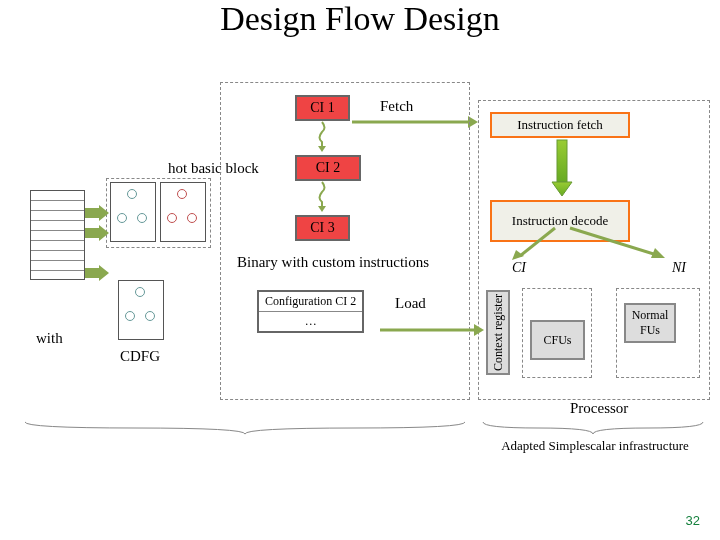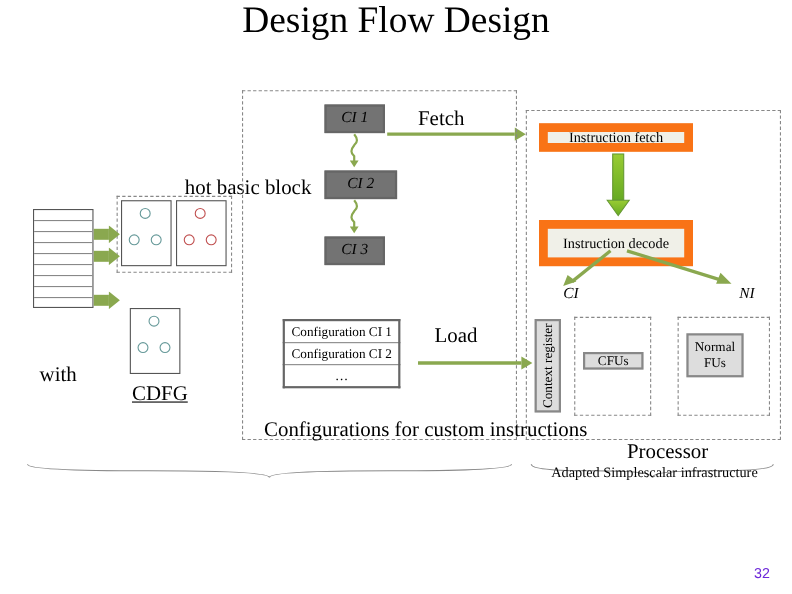--- a/index.html
+++ b/index.html
@@ -1,34 +1,34 @@
 <!DOCTYPE html>
 <html><head>
 <meta charset="utf-8">
 <style>
   * { box-sizing: border-box; margin: 0; padding: 0; }
   body { font-family: Georgia, 'Times New Roman', serif; width: 720px; height: 540px; background: #fff; position: relative; }
   .title { font-size: 34px; text-align: center; padding-top: 0; font-weight: normal; }
   .canvas { position: absolute; top: 70px; left: 0; width: 720px; height: 440px; }
   .abs { position: absolute; }
-  .box { border: 2px solid #666; font-size: 14px; display: flex; align-items: center; justify-content: center; font-style: italic; background: #737373; }
-  .procbox { border: 8px solid #f97316; background: #f0f0e8; font-size: 13px; display: flex; align-items: center; justify-content: center; }
+  .box { border: 2px solid #666; font-size: 14px; display: flex; align-items: center; justify-content: center; background: #ef4444; }
+  .procbox { border: 2px solid #f97316; background: #f0f0e8; font-size: 13px; display: flex; align-items: center; justify-content: center; }
   .dashed { border: 1.5px dashed #888; }
   .codebox { border: 1px solid #555; background: #fff; }
   .codeline { border-bottom: 1px solid #888; height: 10px; }
   .cdfgbox { border: 1px solid #555; background: #fff; }
   .node { width: 10px; height: 10px; border: 1.5px solid #699; border-radius: 50%; background: #fff; position: absolute; }
   .rednode { border-color: #c05050; }
-  .txt { font-size: 19px; text-align: center; }
+  .txt { font-size: 15px; text-align: center; }
   .txt-i { font-style: italic; font-size: 14px; }
   .cfg-table { border: 2px solid #666; border-collapse: collapse; font-size: 12px; }
   .cfg-table td { border: 1px solid #888; padding: 2px 6px; }
   .ctx { border: 2px solid #888; background: #ddd; font-size: 12px; writing-mode: vertical-rl; transform: rotate(180deg); display: flex; align-items: center; justify-content: center; }
   .fubox { border: 2px solid #888; background: #ddd; font-size: 12px; display: flex; align-items: center; justify-content: center; text-align: center; }
-  .slide-num { position: absolute; right: 20px; bottom: 12px; font-size: 13px; color: #6d28d9; font-family: Arial, sans-serif; }
+  .slide-num { position: absolute; right: 20px; bottom: 12px; font-size: 13px; color: #15803d; font-family: Arial, sans-serif; }
   .brace { position: absolute; font-size: 13px; text-align: center; }
   svg.connector { position: absolute; pointer-events: none; }
 </style>
 </head>
 <body>
 
 <h1 class="title">Design Flow Design</h1>
 
 <div class="canvas">
 
@@ -75,43 +75,40 @@
     <path d="M80 2 L170 30" stroke="#8aa84f" stroke-width="3" fill="none"></path>
     <path d="M165 22 l10 10 l-14 0 z" fill="#8aa84f"></path>
   </svg>
 
   <div class="abs txt-i" style="left:512px; top:190px;">CI</div>
   <div class="abs txt-i" style="left:672px; top:190px;">NI</div>
 
   <div class="abs ctx" style="left:486px; top:220px; width:24px; height:85px;">Context register</div>
 
   <div class="abs dashed" style="left:522px; top:218px; width:70px; height:90px;"></div>
-  <div class="abs fubox" style="left:530px; top:250px; width:55px; height:16px;">CFUs</div>
+  <div class="abs fubox" style="left:530px; top:250px; width:55px; height:40px;">CFUs</div>
 
   <div class="abs dashed" style="left:616px; top:218px; width:84px; height:90px;"></div>
   <div class="abs fubox" style="left:624px; top:233px; width:52px; height:40px;">Normal FUs</div>
 
   <div class="abs txt" style="left:570px; top:330px;">Processor</div>
 
   <div class="abs dashed" style="left:220px; top:12px; width:250px; height:318px;"></div>
+  <div class="abs txt" style="left:237px; top:184px;">Binary with custom instructions</div>
 
   <table class="abs cfg-table" style="left:257px; top:220px;">
     <tbody>
-        <tr>
-          <td>Configuration CI 1</td>
-        </tr>
     <tr>
           <td>Configuration CI 2</td>
         </tr>
     <tr>
           <td style="text-align:center">…</td>
         </tr>
   </tbody>
     </table>
-  <div class="abs txt" style="left:240px; top:310px;">Configurations for custom instructions</div>
 
   <div class="abs txt" style="left:395px; top:225px;">Load</div>
   <svg class="connector" style="left:378px; top:252px; width:110px; height:20px;">
     <line x1="2" y1="8" x2="96" y2="8" stroke="#8aa84f" stroke-width="3"></line>
     <path d="M96 2 l10 6 l-10 6 z" fill="#8aa84f"></path>
   </svg>
 
   <div class="abs codebox" style="left:30px; top:120px; width:55px; height:90px;">
     <div class="codeline"></div>
       <div class="codeline"></div>
@@ -147,26 +144,26 @@
   <svg class="connector" style="left:85px; top:195px; width:26px; height:16px;">
     <rect x="0" y="3" width="14" height="10" fill="#8aa84f"></rect>
       <path d="M14 0 l10 8 l-10 8 z" fill="#8aa84f"></path>
   </svg>
 
   <div class="abs cdfgbox" style="left:118px; top:210px; width:46px; height:60px;">
     <span class="node" style="left:16px; top:6px;"></span>
     <span class="node" style="left:6px; top:30px;"></span>
     <span class="node" style="left:26px; top:30px;"></span>
   </div>
-  <div class="abs txt" style="left:120px; top:278px;text-decoration:underline;">CDFG</div>
+  <div class="abs txt" style="left:120px; top:278px;">CDFG</div>
 
   <svg class="connector" style="left:20px; top:350px; width:450px; height:16px;">
     <path d="M5 2 q0 6 110 6 q110 0 110 6 q0 -6 110 -6 q110 0 110 -6" stroke="#888" fill="none" stroke-width="1"></path>
   </svg>
 
   <svg class="connector" style="left:478px; top:350px; width:232px; height:16px;">
     <path d="M5 2 q0 6 55 6 q55 0 55 6 q0 -6 55 -6 q55 0 55 -6" stroke="#888" fill="none" stroke-width="1"></path>
   </svg>
-  <div class="abs brace" style="left:480px; top:352px; width:230px;">Adapted Simplescalar infrastructure</div>
+  <div class="abs brace" style="left:480px; top:368px; width:230px;">Adapted Simplescalar infrastructure</div>
 
 </div>
 
 <div class="slide-num">32</div>
 
 </body></html>

